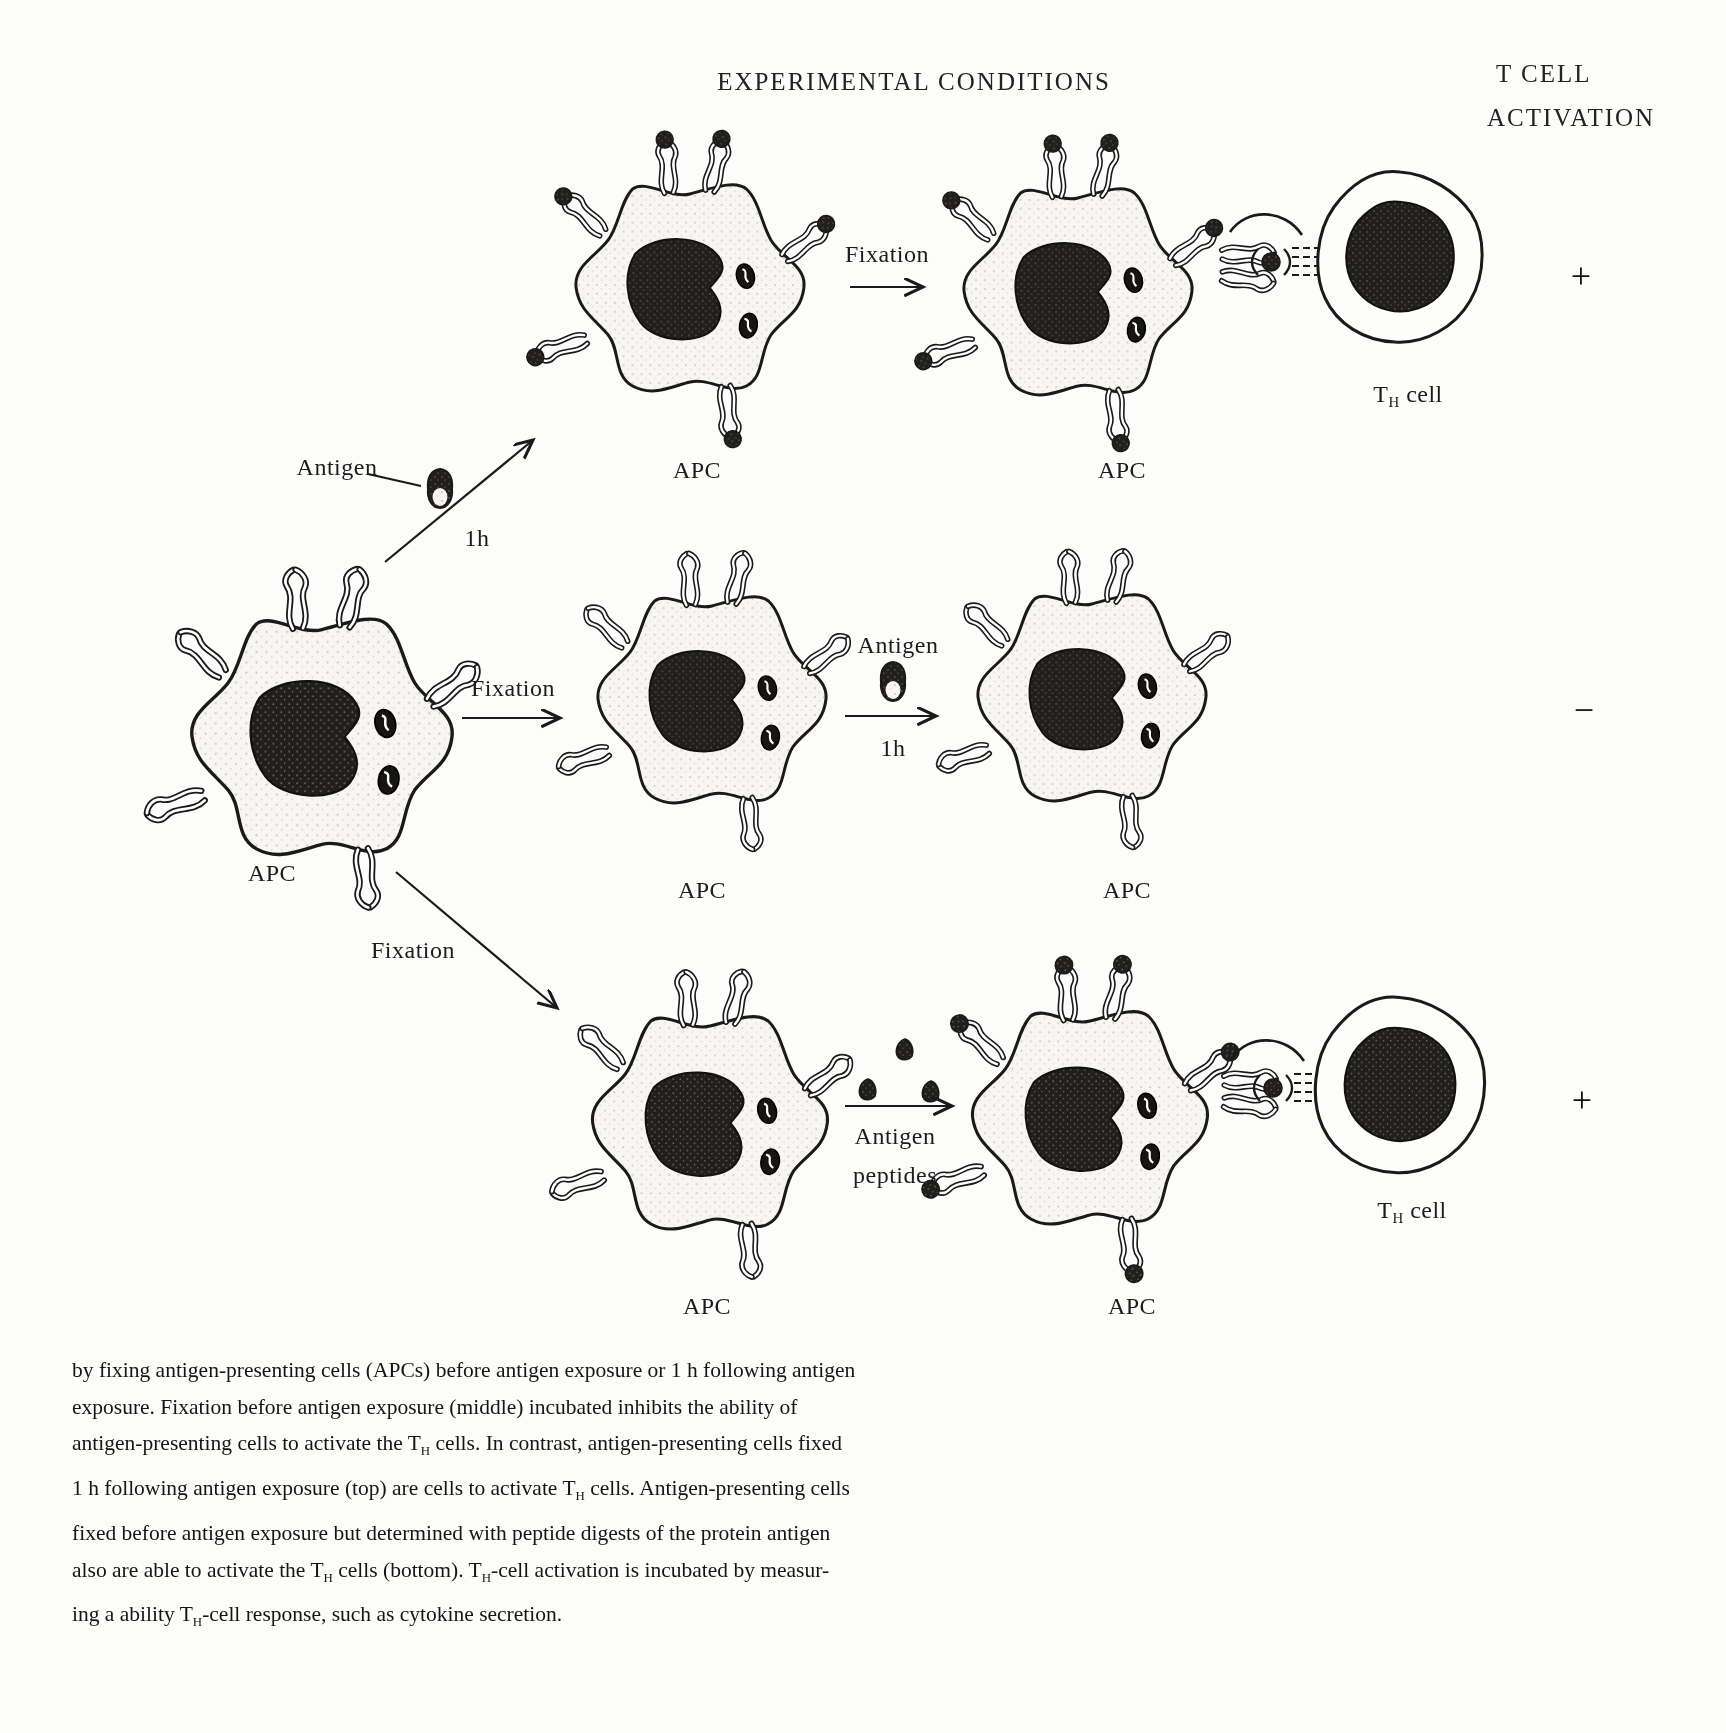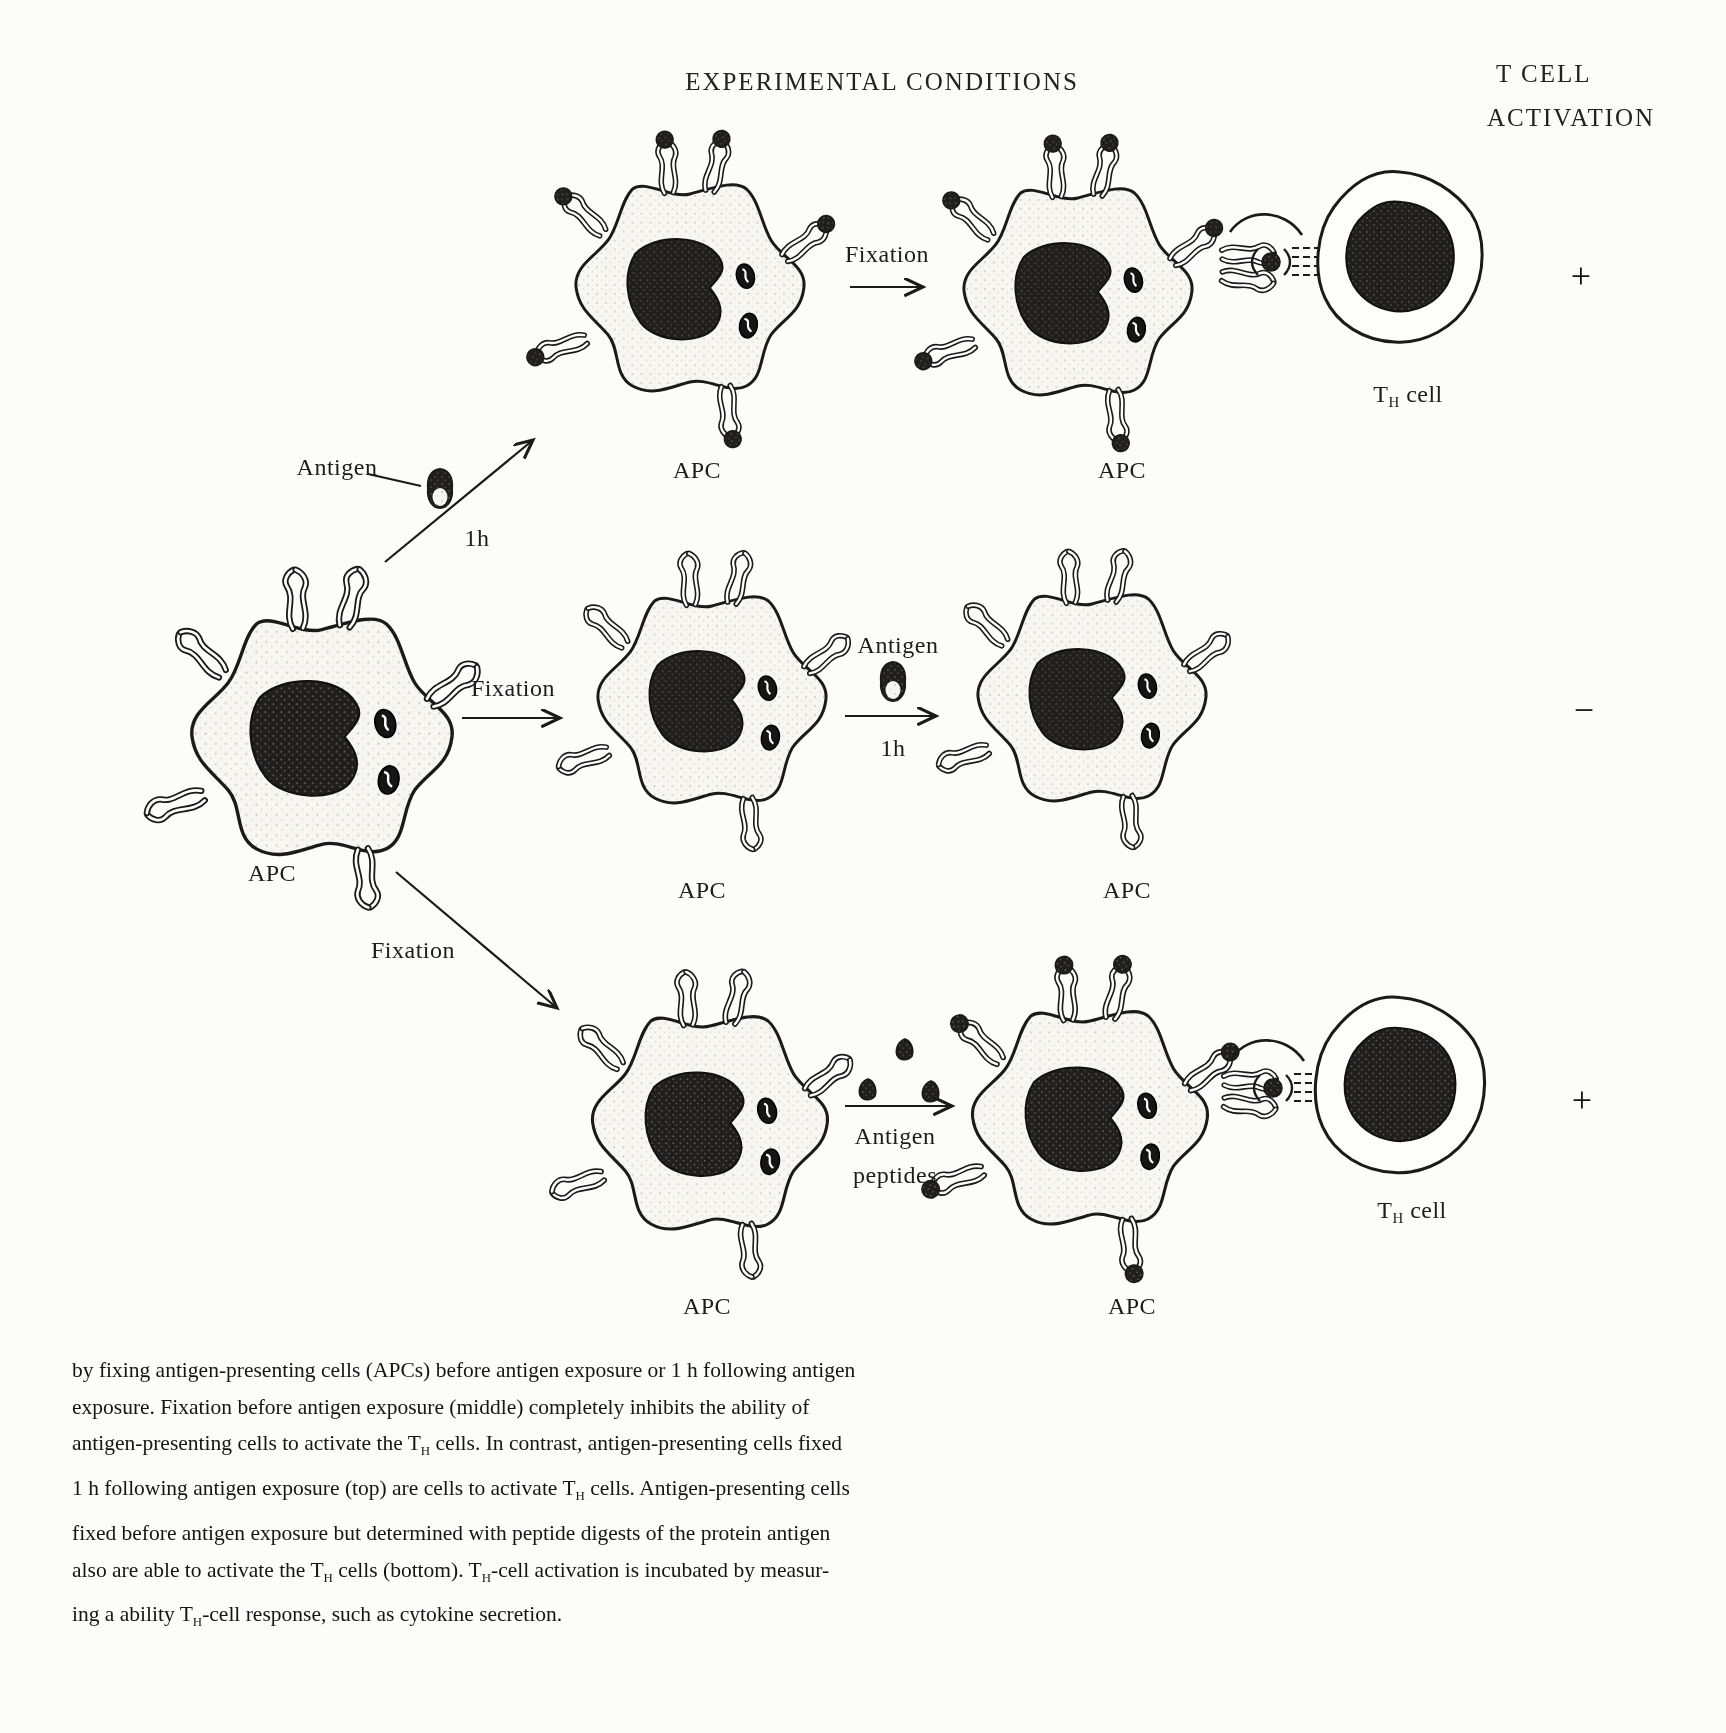--- a/index.html
+++ b/index.html
@@ -147,21 +147,21 @@
       <path d="M385,562 L533,440" marker-end="url(#ah)"></path>
       <path d="M850,287 L923,287" marker-end="url(#ah)"></path>
       <path d="M462,718 L560,718" marker-end="url(#ah)"></path>
       <path d="M845,716 L936,716" marker-end="url(#ah)"></path>
       <path d="M396,872 L557,1008" marker-end="url(#ah)"></path>
       <path d="M845,1106 L952,1106" marker-end="url(#ah)"></path>
       <path d="M368,474 L421,486"></path>
     </g>
   </svg>
 
-  <div class="hdr center" style="left:882px;top:82px;position:absolute">EXPERIMENTAL CONDITIONS</div>
+  <div class="hdr center" style="left:914px;top:82px;position:absolute">EXPERIMENTAL CONDITIONS</div>
   <div class="hdr" style="left:1496px;top:60px;">T CELL</div>
   <div class="hdr" style="left:1487px;top:104px;">ACTIVATION</div>
 
   <div class="result" style="left:1581px;top:276px;">+</div>
   <div class="result" style="left:1584px;top:710px;">−</div>
   <div class="result" style="left:1582px;top:1100px;">+</div>
 
   <div class="lbl" style="left:272px;top:873px;">APC</div>
 
   <div class="lbl" style="left:337px;top:467px;">Antigen</div>
@@ -179,20 +179,20 @@
 
   <div class="lbl" style="left:413px;top:950px;">Fixation</div>
   <div class="lbl" style="left:895px;top:1136px;">Antigen</div>
   <div class="lbl" style="left:895px;top:1175px;">peptides</div>
   <div class="lbl" style="left:707px;top:1306px;">APC</div>
   <div class="lbl" style="left:1132px;top:1306px;">APC</div>
   <div class="lbl" style="left:1412px;top:1212px;"><span>T</span><sub>H</sub><span> cell</span></div>
 
   <div id="caption">
       <div class="cap-line"><span>by fixing antigen-presenting cells (APCs) before antigen exposure or 1 h following antigen</span></div>
-      <div class="cap-line"><span>exposure. Fixation before antigen exposure (</span><span class="i">middle</span><span>) completely inhibits the ability of</span></div>
+      <div class="cap-line"><span>exposure. Fixation before antigen exposure (</span><span class="i">middle</span><span>) incubated inhibits the ability of</span></div>
       <div class="cap-line"><span>antigen-presenting cells to activate the T</span><sub>H</sub><span> cells. In contrast, antigen-presenting cells fixed</span></div>
       <div class="cap-line"><span>1 h following antigen exposure (</span><span class="i">top</span><span>) are cells to activate T</span><sub>H</sub><span> cells. Antigen-presenting cells</span></div>
       <div class="cap-line"><span>fixed before antigen exposure but determined with peptide digests of the protein antigen</span></div>
       <div class="cap-line"><span>also are able to activate the T</span><sub>H</sub><span> cells (</span><span class="i">bottom</span><span>). T</span><sub>H</sub><span>-cell activation is incubated by measur-</span></div>
       <div class="cap-line"><span>ing a ability T</span><sub>H</sub><span>-cell response, such as cytokine secretion.</span></div>
     </div>
 </div>
 
 </body></html>

